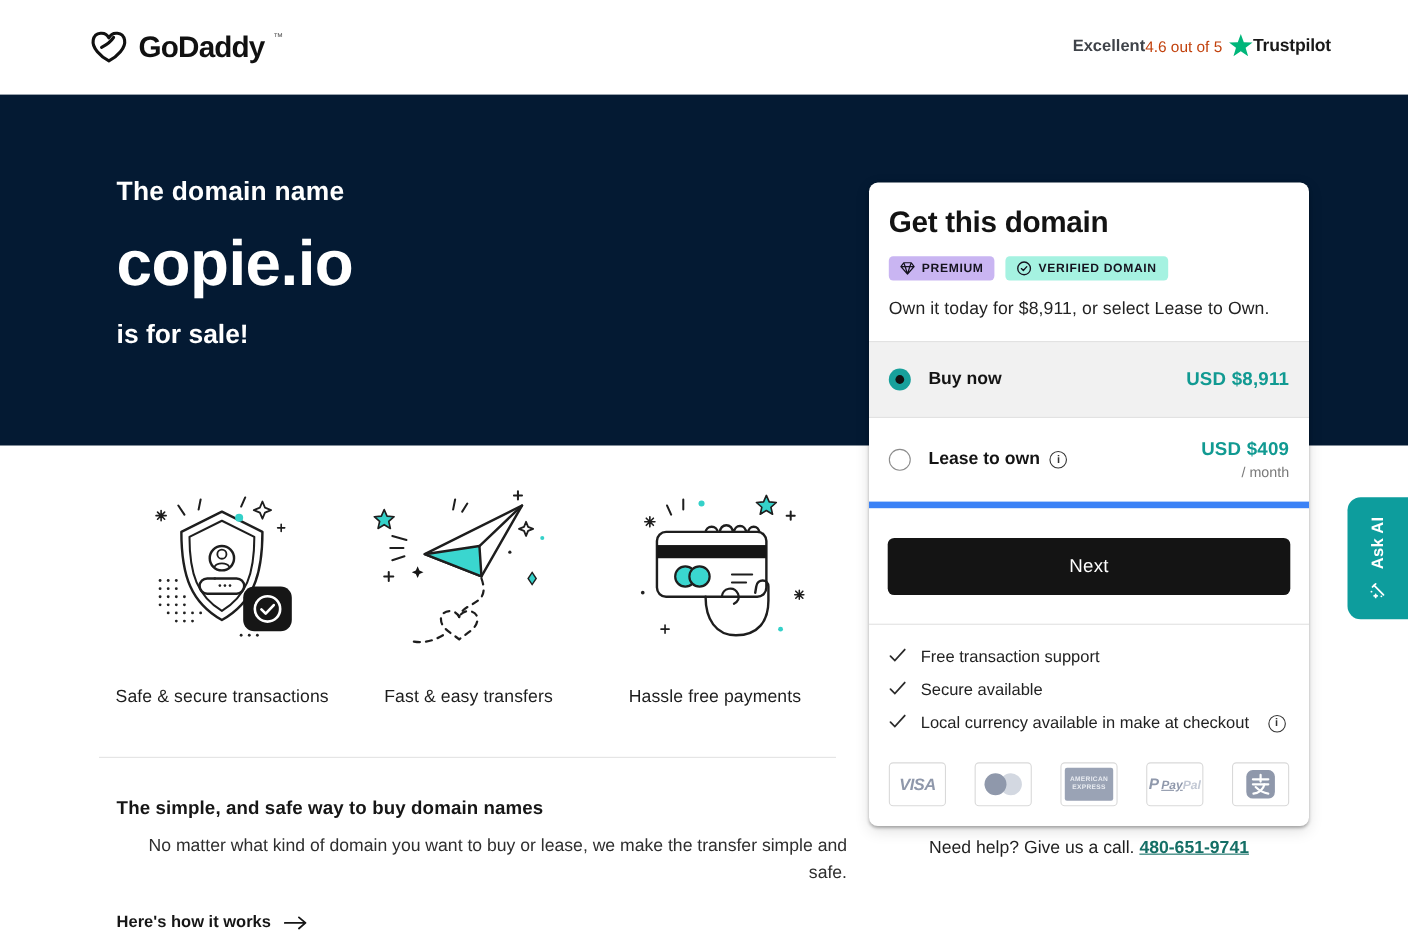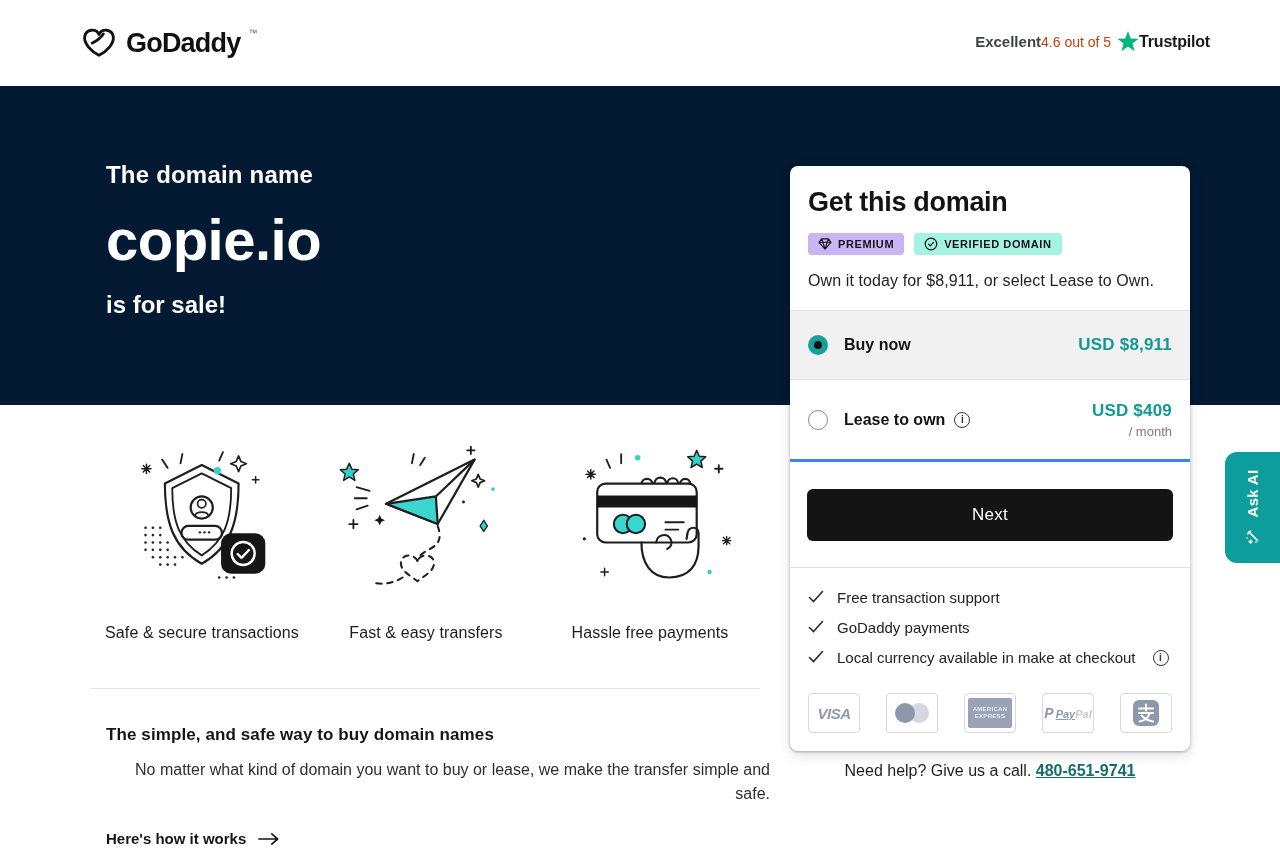--- a/index.html
+++ b/index.html
@@ -39,21 +39,21 @@
   .card-title { font-size:27px; font-weight:700; color:#131313; letter-spacing:-0.3px; }
   .badges { display:flex; gap:10px; margin-top:15px; }
   .badge { display:inline-flex; align-items:center; gap:6px; height:22px; padding:0 10px;
            border-radius:4px; font-size:11px; font-weight:700; letter-spacing:0.6px; color:#15131f; }
   .badge.premium { background:#c9b5f2; }
   .badge.verified { background:#a5f2e1; }
   .card-sub { margin-top:17px; font-size:16px; color:#222; letter-spacing:0.1px; }
 
   .opt-row { display:flex; align-items:center; padding:0 18px; }
   .opt-row.buy { background:#f1f1f1; border-top:1px solid #e2e2e2; border-bottom:1px solid #e2e2e2; height:70px;align-items:center; }
-  .opt-row.lease { min-height:82px; border-bottom:3px solid #3b82f6; }
+  .opt-row.lease { min-height:82px; border-bottom:6px solid #3b82f6; }
   .radio { width:20px; height:20px; border-radius:50%; flex:0 0 auto; cursor:pointer; position:relative; }
   .radio.on { background:#17a09b; }
   .radio.on::after { content:""; position:absolute; left:6px; top:6px; width:8px; height:8px; border-radius:50%; background:#101010; }
   .radio.off { background:#fff; border:1.5px solid #8c8c8c; }
   .opt-label { font-size:16px; font-weight:700; color:#141414; margin-left:16px; }
   .opt-price { margin-left:auto; text-align:right; }
   .price-main { font-size:17px; font-weight:700; color:#119a92; letter-spacing:0.2px; }
   .price-per { font-size:13px; color:#7a7a7a; margin-top:3px; }
   .info-icon { display:inline-flex; align-items:center; justify-content:center; width:16px; height:16px;
                border:1.4px solid #333; border-radius:50%; font-size:10px; font-weight:700; color:#333;
@@ -193,21 +193,21 @@
           </svg>
       </span>
       <span>Free transaction support</span>
     </li>
     <li>
       <span class="check-icon">
         <svg width="16" height="13" viewBox="0 0 16 13" fill="none" stroke="#2b2b2b" stroke-width="1.6" stroke-linecap="round">
             <path d="M1.5 7.5 l4 4 L14.5 1.5"></path>
           </svg>
       </span>
-      <span>GoDaddy payments</span>
+      <span>Secure available</span>
     </li>
     <li>
       <span class="check-icon">
         <svg width="16" height="13" viewBox="0 0 16 13" fill="none" stroke="#2b2b2b" stroke-width="1.6" stroke-linecap="round">
             <path d="M1.5 7.5 l4 4 L14.5 1.5"></path>
           </svg>
       </span>
       <span>Local currency available in make at checkout</span>
       <span class="info-icon" style="margin-left:4px;">i</span>
     </li>

